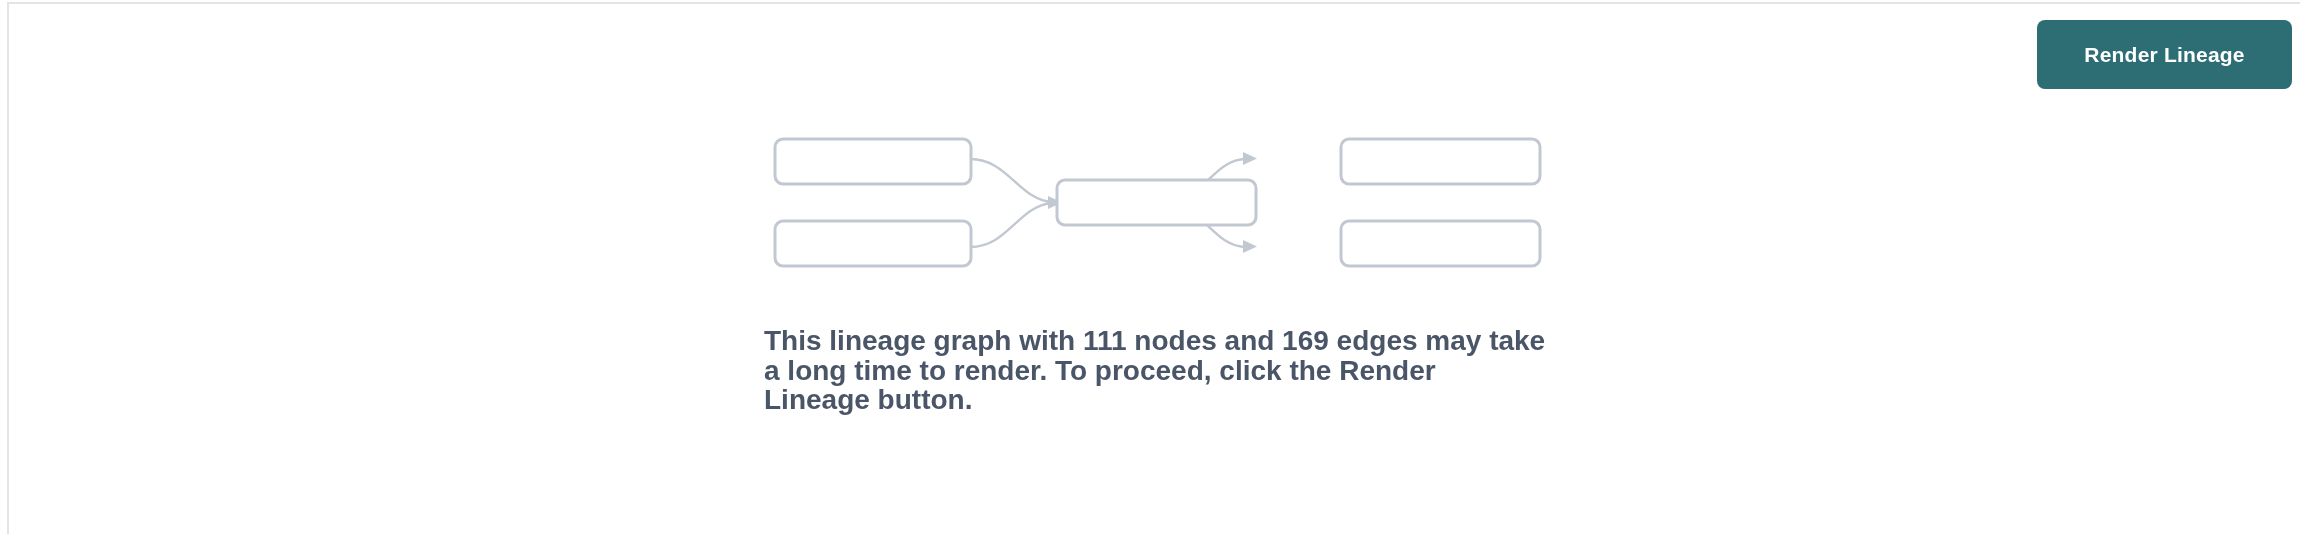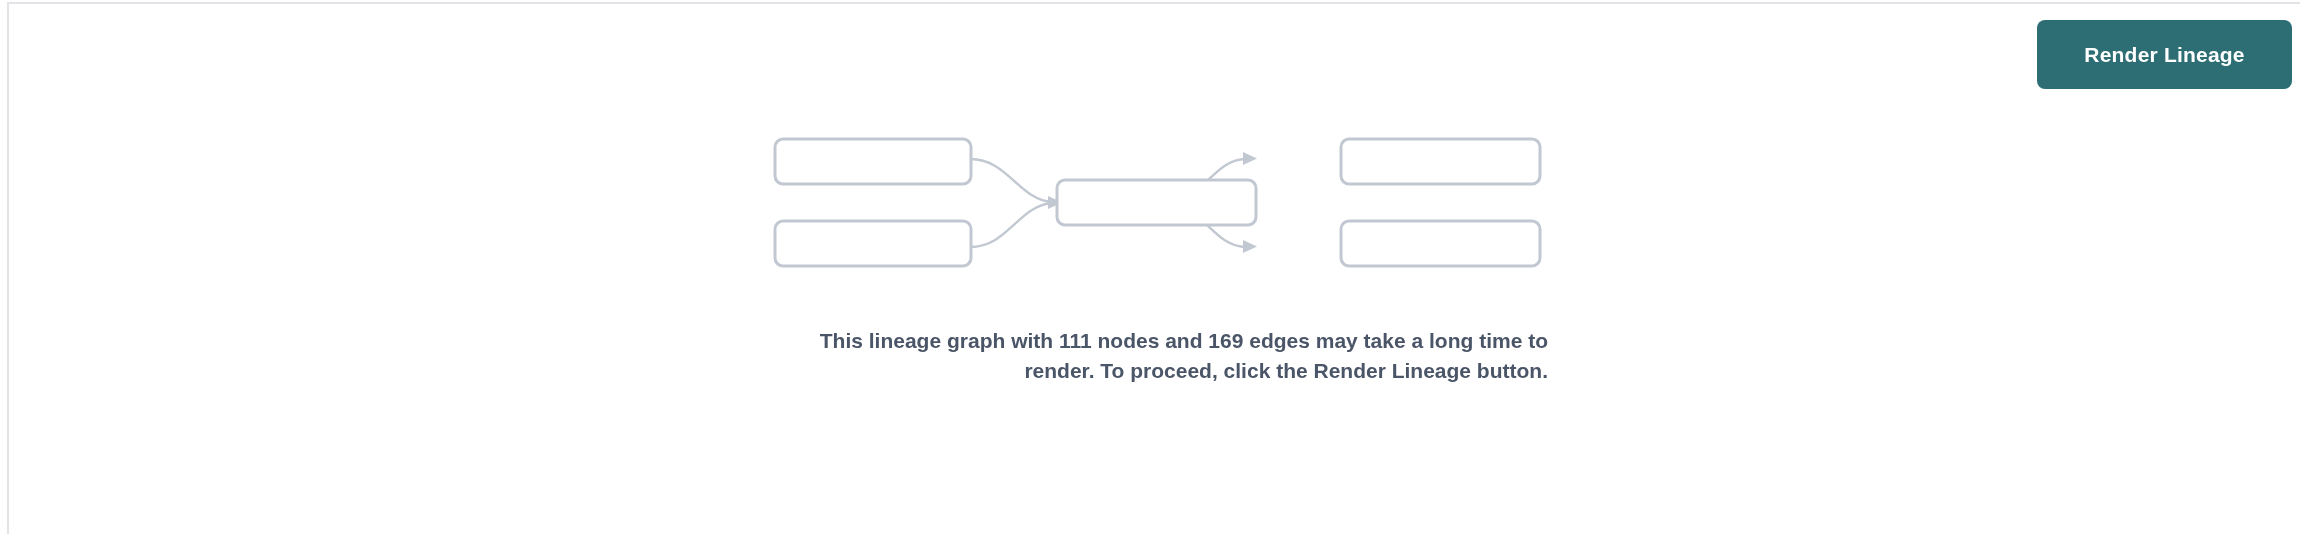--- a/index.html
+++ b/index.html
@@ -86,24 +86,24 @@
   .edge-head {
     fill: #c2c8d1;
   }
 
   
   .message {
     position: absolute;
     left: 764px;
     top: 326px;
     width: 784px;
-    text-align: right;
+    text-align: left;
     color: #4a5568;
     font-family: "Liberation Sans", sans-serif;
-    font-size: 21px;
+    font-size: 28px;
     font-weight: bold;
     line-height: 29.5px;
   }
 </style>
 </head>
 <body>
 
 <div id="root">
 
   <div class="top-rule"></div>

